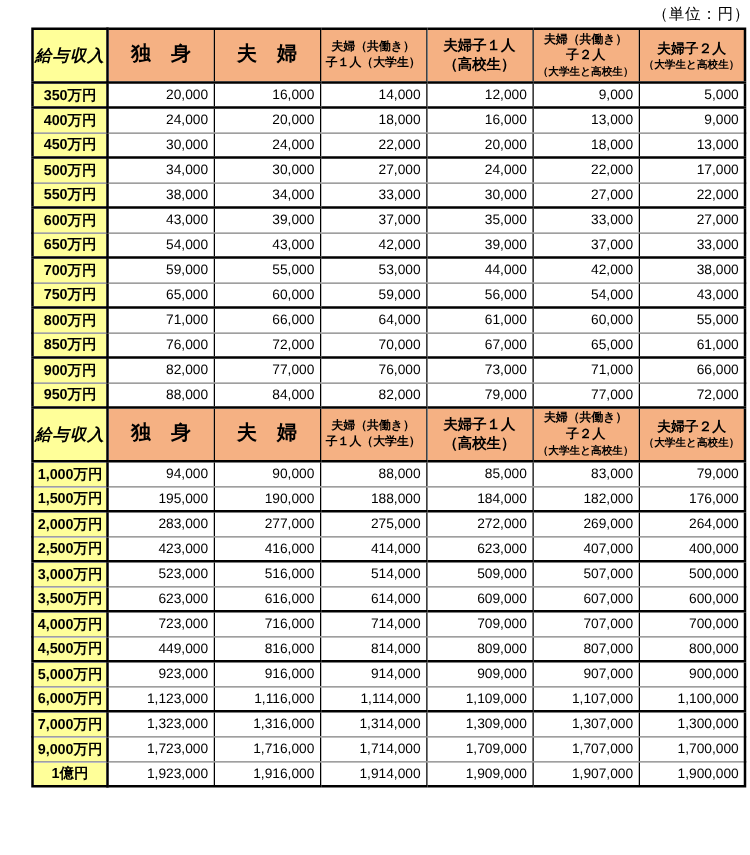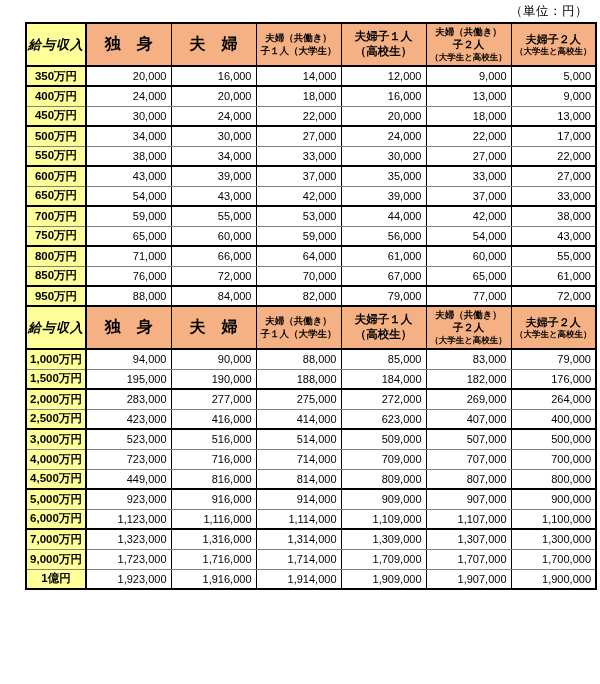--- a/index.html
+++ b/index.html
@@ -18,21 +18,21 @@
   .page{
     position:relative;
     width:600px;
     height:684px;
     background:var(--page-bg);
     overflow:hidden;
   }
   .units-note{
     position:absolute;
     top:3px;
-    right:12px;
+    right:0;
     font-size:12.5px;
     letter-spacing:0.5px;
   }
   table.salary-table{
     position:absolute;
     top:22px;
     left:25px;
     width:572px;
     border-collapse:collapse;
     table-layout:fixed;
@@ -58,21 +58,21 @@
   }
   tr.header-row th.income-cell{
     background:var(--income-bg);
     font-size:13px;
     border-right:2px solid var(--border);
     letter-spacing:1px;
     font-style:italic;
   }
   .hline{display:block;line-height:1.3;font-size:16px;}
   .hcol-2 .hline{font-size:9.5px;}
-  .hcol-3 .hline{font-size:11.5px;font-family:Liberation Mono, monospace;}
+  .hcol-3 .hline{font-size:11.5px;}
   .hcol-4 .hline{font-size:9.5px;}
   .hcol-4 .hline.ln-1{font-size:10.5px;}
   .hcol-4 .hline.ln-2{font-size:8.5px;}
   .hcol-5 .hline{font-size:11px;}
   .hcol-5 .hline.ln-1{font-size:8.5px;}
   tr.data-row{height:20px;}
   tr.data-row th.label-cell{
     background:var(--income-bg);
     font-size:11.5px;
     font-weight:bold;
@@ -228,20 +228,29 @@
         </tr>
         <tr class="data-row pair-end">
           <th class="label-cell">850万円</th>
           <td class="value-cell">76,000</td>
           <td class="value-cell">72,000</td>
           <td class="value-cell">70,000</td>
           <td class="value-cell">67,000</td>
           <td class="value-cell">65,000</td>
           <td class="value-cell">61,000</td>
         </tr>
+        <tr class="data-row">
+          <th class="label-cell">900万円</th>
+          <td class="value-cell">82,000</td>
+          <td class="value-cell">77,000</td>
+          <td class="value-cell">76,000</td>
+          <td class="value-cell">73,000</td>
+          <td class="value-cell">71,000</td>
+          <td class="value-cell">66,000</td>
+        </tr>
         <tr class="data-row pair-end">
           <th class="label-cell">950万円</th>
           <td class="value-cell">88,000</td>
           <td class="value-cell">84,000</td>
           <td class="value-cell">82,000</td>
           <td class="value-cell">79,000</td>
           <td class="value-cell">77,000</td>
           <td class="value-cell">72,000</td>
         </tr>
         <tr class="header-row">
@@ -308,20 +317,29 @@
         </tr>
         <tr class="data-row">
           <th class="label-cell">3,000万円</th>
           <td class="value-cell">523,000</td>
           <td class="value-cell">516,000</td>
           <td class="value-cell">514,000</td>
           <td class="value-cell">509,000</td>
           <td class="value-cell">507,000</td>
           <td class="value-cell">500,000</td>
         </tr>
+        <tr class="data-row pair-end">
+          <th class="label-cell">3,500万円</th>
+          <td class="value-cell">623,000</td>
+          <td class="value-cell">616,000</td>
+          <td class="value-cell">614,000</td>
+          <td class="value-cell">609,000</td>
+          <td class="value-cell">607,000</td>
+          <td class="value-cell">600,000</td>
+        </tr>
         <tr class="data-row">
           <th class="label-cell">4,000万円</th>
           <td class="value-cell">723,000</td>
           <td class="value-cell">716,000</td>
           <td class="value-cell">714,000</td>
           <td class="value-cell">709,000</td>
           <td class="value-cell">707,000</td>
           <td class="value-cell">700,000</td>
         </tr>
         <tr class="data-row pair-end">

